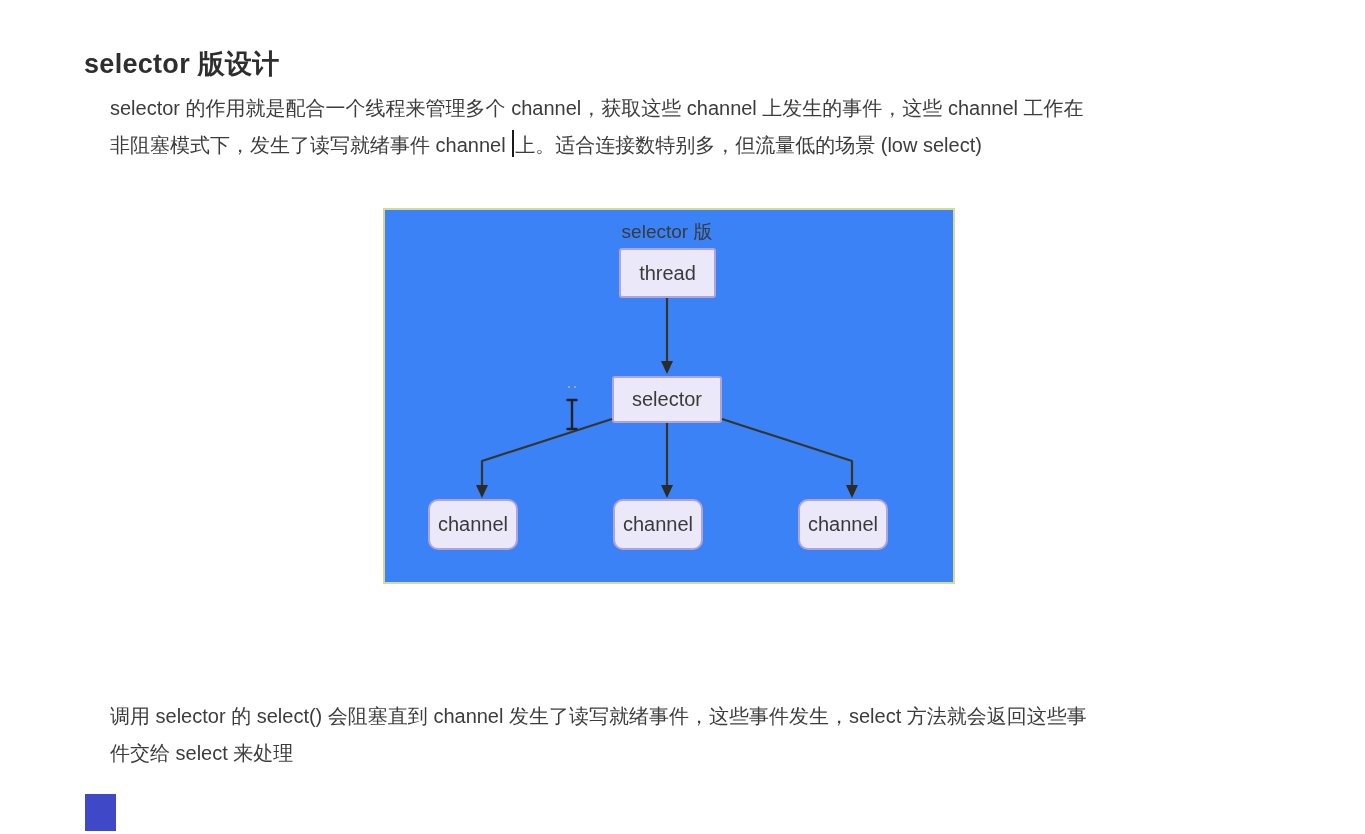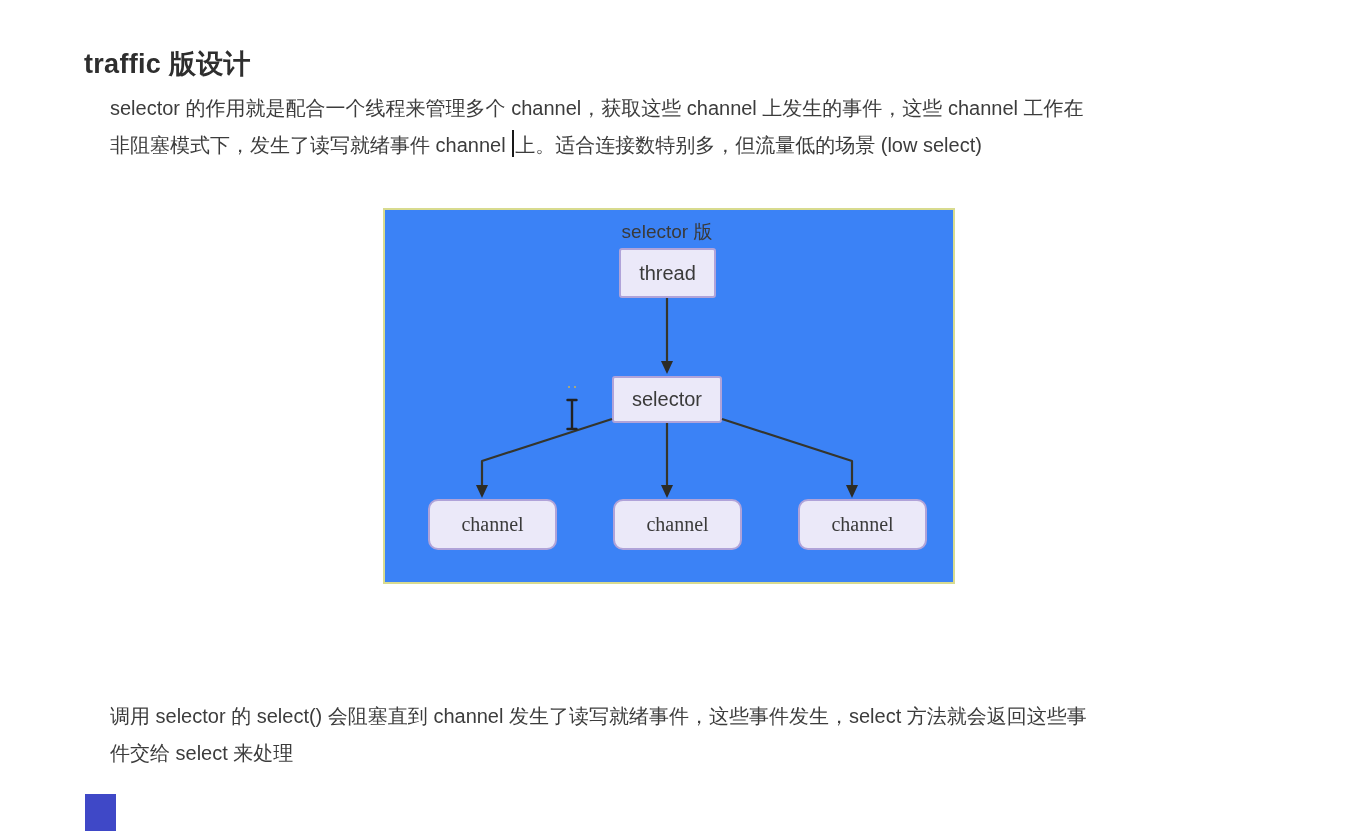--- a/index.html
+++ b/index.html
@@ -53,37 +53,37 @@
   .node {
     position: absolute;
     background: #ebe9f9;
     border: 2px solid #b0a3d9;
     box-sizing: border-box;
     display: flex; align-items: center; justify-content: center;
     font-size: 20px; color: #3a3a3a;
   }
   .node-thread   { left: 234px; top: 38px;  width: 97px;  height: 50px; border-radius: 3px; }
   .node-selector { left: 227px; top: 166px; width: 110px; height: 47px; border-radius: 3px; }
-  .node-channel  { top: 289px; width: 129px; height: 51px; border-radius: 10px; font-family: Liberation Serif, serif; }
+  .node-channel  { top: 289px; width: 90px; height: 51px; border-radius: 10px; }
   .node-channel-1 { left: 43px; }
   .node-channel-2 { left: 228px; }
   .node-channel-3 { left: 413px; }
 
   .arrow-layer { position: absolute; left: 0; top: 0; width: 572px; height: 376px; }
 
   .bottom-left-block {
     position: absolute; left: 85px; top: 794px;
     width: 31px; height: 37px;
     background: #3f48c7;
   }
 </style>
 </head>
 <body>
 
-<h1 class="doc-heading">traffic 版设计</h1>
+<h1 class="doc-heading">selector 版设计</h1>
 
 <div class="para para-intro">
   <div>selector 的作用就是配合一个线程来管理多个 channel，获取这些 channel 上发生的事件，这些 channel 工作在</div>
   <div><span>非阻塞模式下，发生了读写就绪事件 channel </span><span class="caret"></span><span>上。适合连接数特别多，但流量低的场景 (low select)</span></div>
 </div>
 
 <div class="diagram-canvas">
   <div class="diagram-caption">selector 版</div>
 
   <div class="node node-selector">

